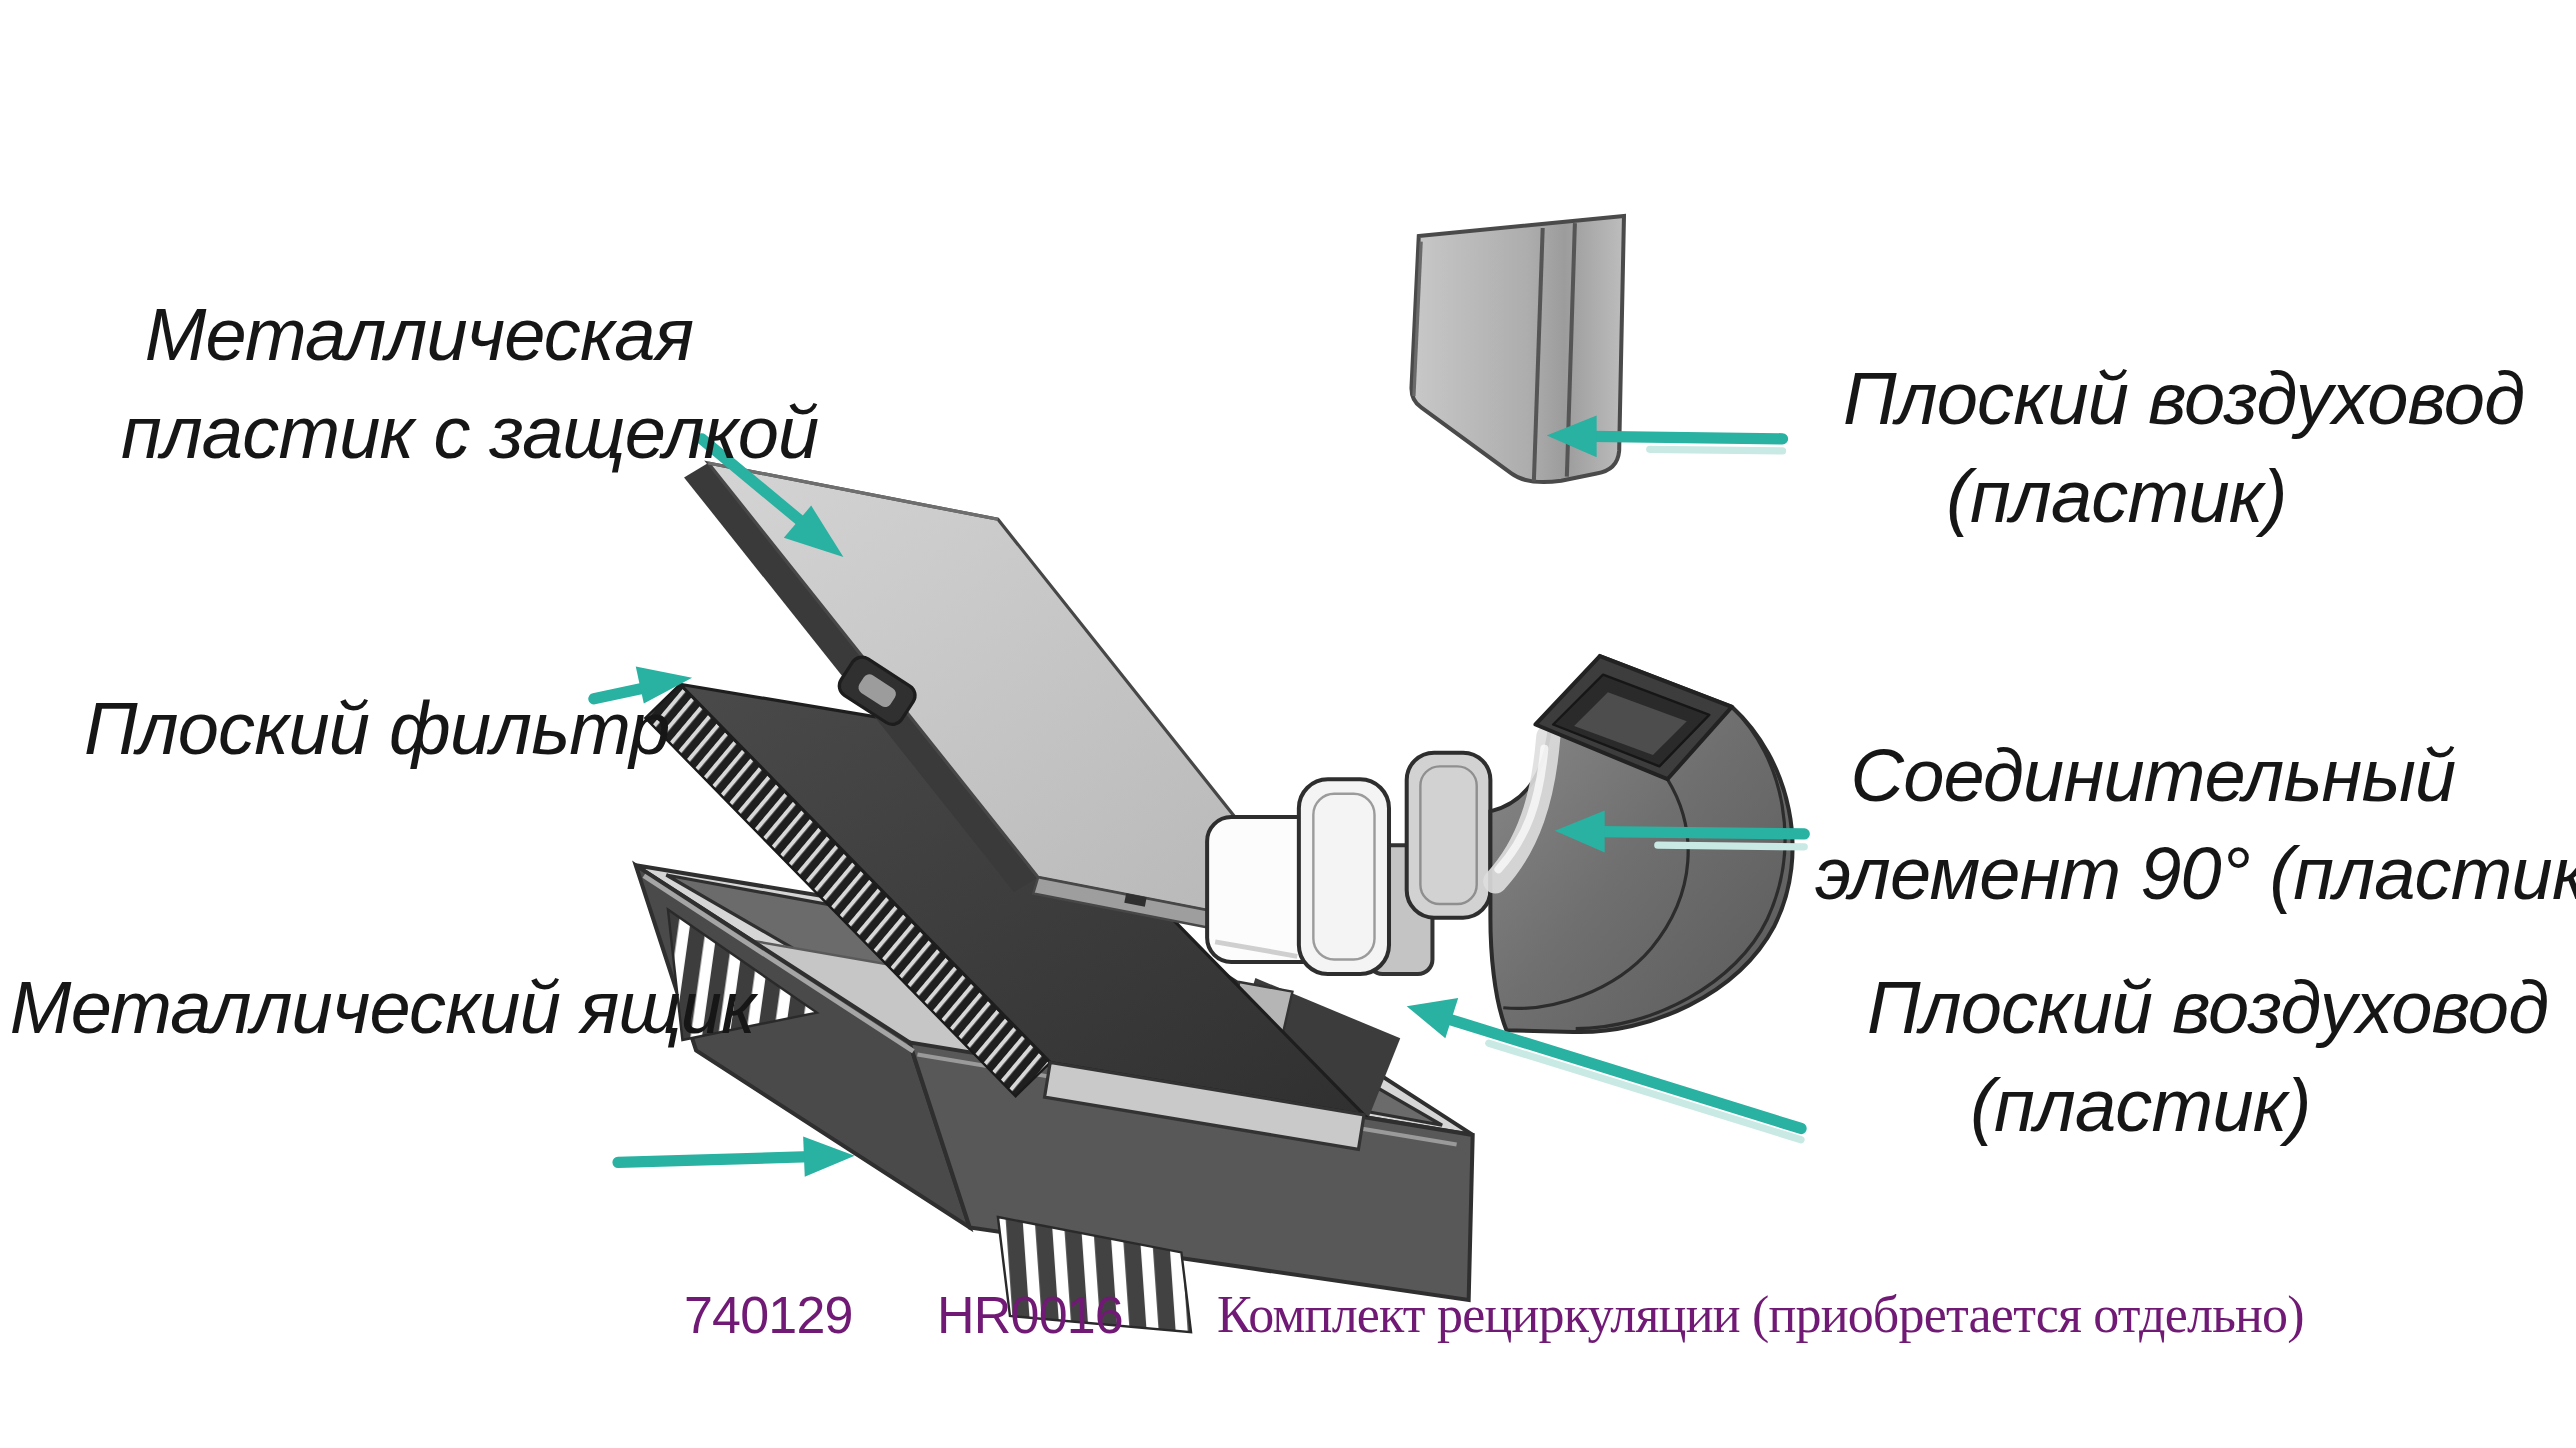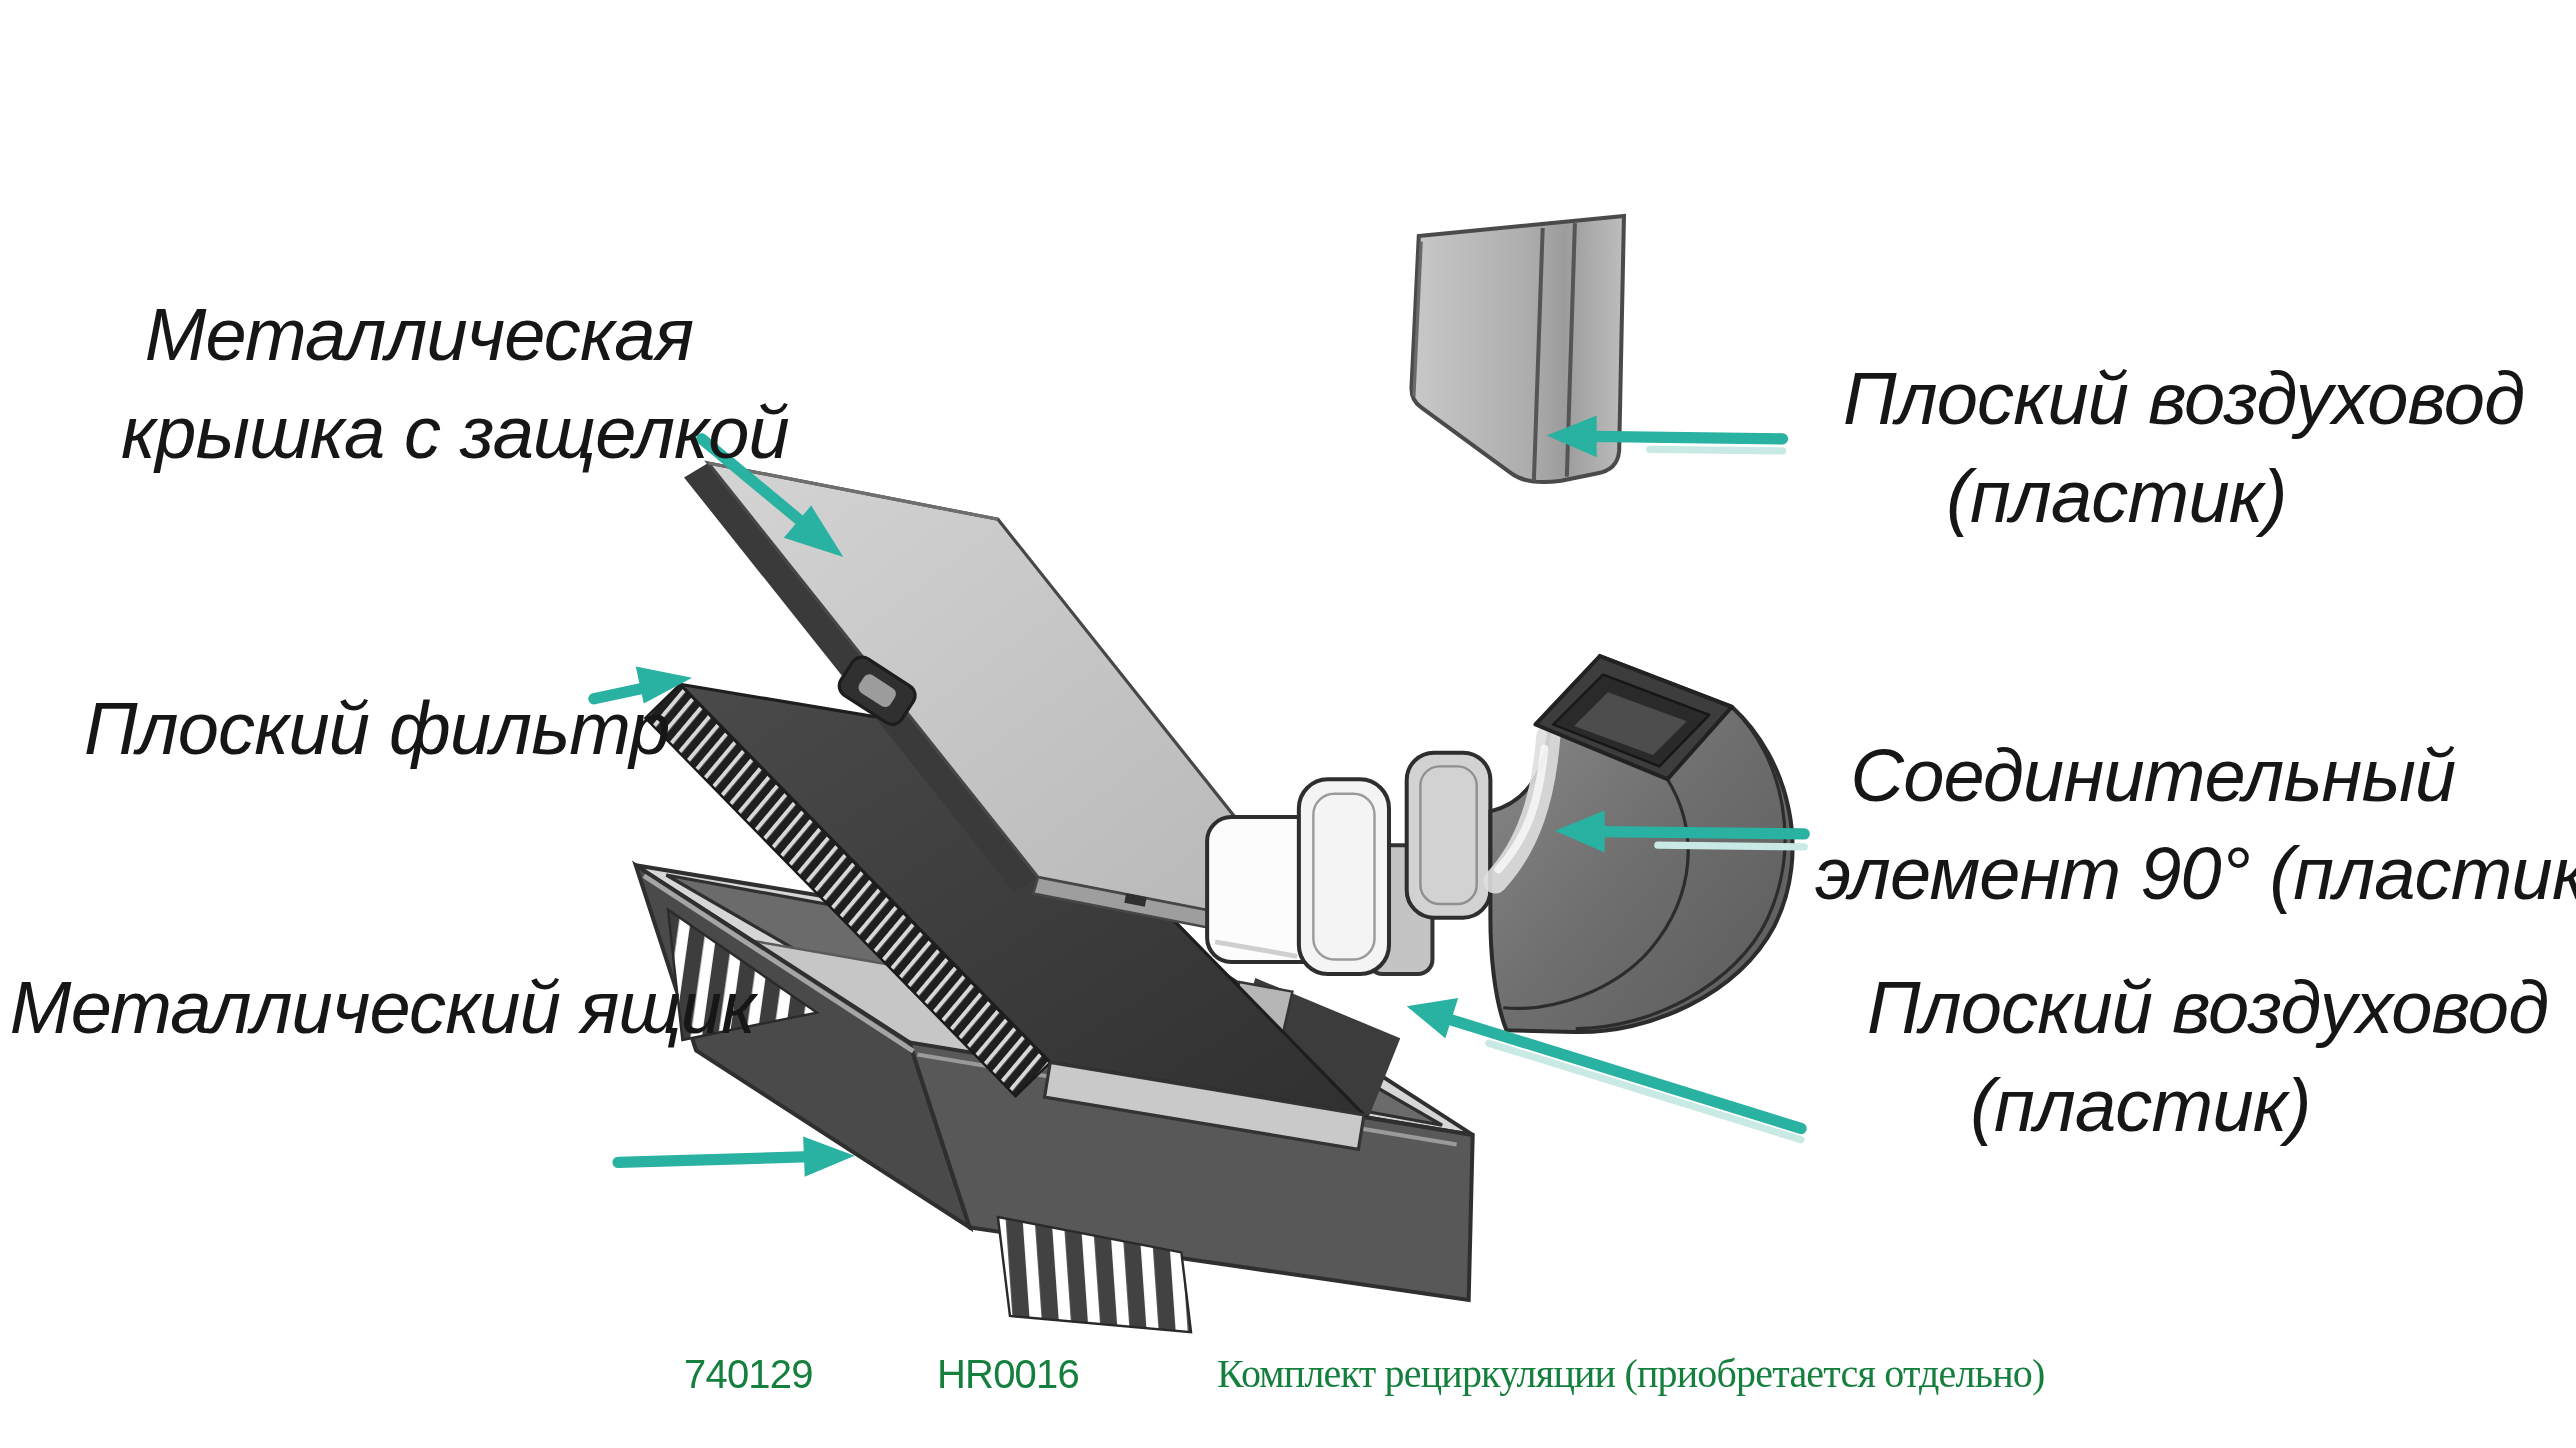--- a/index.html
+++ b/index.html
@@ -4,22 +4,22 @@
 <style>
   html,body{margin:0;padding:0;background:#ffffff;}
   body{width:2576px;height:1449px;overflow:hidden;
        font-family:"Liberation Sans",sans-serif;}
   .stage{position:relative;width:2576px;height:1438px;background:#fff;}
   .stage svg{position:absolute;left:0;top:0;}
   .label{position:absolute;text-align:center;color:var(--ink,#161616);
          font-style:italic;font-size:74px;line-height:98px;
          letter-spacing:-0.8px;white-space:nowrap;}
   .label div{white-space:nowrap;}
-  .caption{position:absolute;left:684px;top:1337px;height:80px;width:1892px;
-           font-style:normal;color:#15803d;font-size:40px;line-height:74px;}
+  .caption{position:absolute;left:684px;top:1278px;height:80px;width:1892px;
+           font-style:normal;color:#701a75;font-size:52px;line-height:74px;}
   .caption span{position:absolute;top:0;white-space:nowrap;letter-spacing:-0.8px;}
   .cap-code{left:0;}
   .cap-model{left:253px;}
   .cap-text{left:533px;font-family:Liberation Serif, serif;}
 </style>
 </head>
 <body>
 
 <div class="stage">
 
@@ -178,21 +178,21 @@
       <g>
         <line x1="2238" y1="1416" x2="1850" y2="1296" stroke="var(--accent-soft)" stroke-width="9"></line>
         <line x1="2238" y1="1402" x2="1800" y2="1266" stroke="var(--accent)" stroke-width="14"></line>
         <polygon points="1748,1250 1812,1240 1796,1290" fill="var(--accent)"></polygon>
       </g>
     </g>
   </svg>
 
   <div class="label" style="left:121px;top:286px;width:596px;">
     <div>Металлическая</div>
-    <div>крышка с защелкой</div>
+    <div>пластик с защелкой</div>
   </div>
 
   <div class="label" style="left:84px;top:680px;width:523px;">
     <div>Плоский фильтр</div>
   </div>
 
   <div class="label" style="left:0px;top:959px;width:765px;">
     <div>Металлический ящик</div>
   </div>
 

